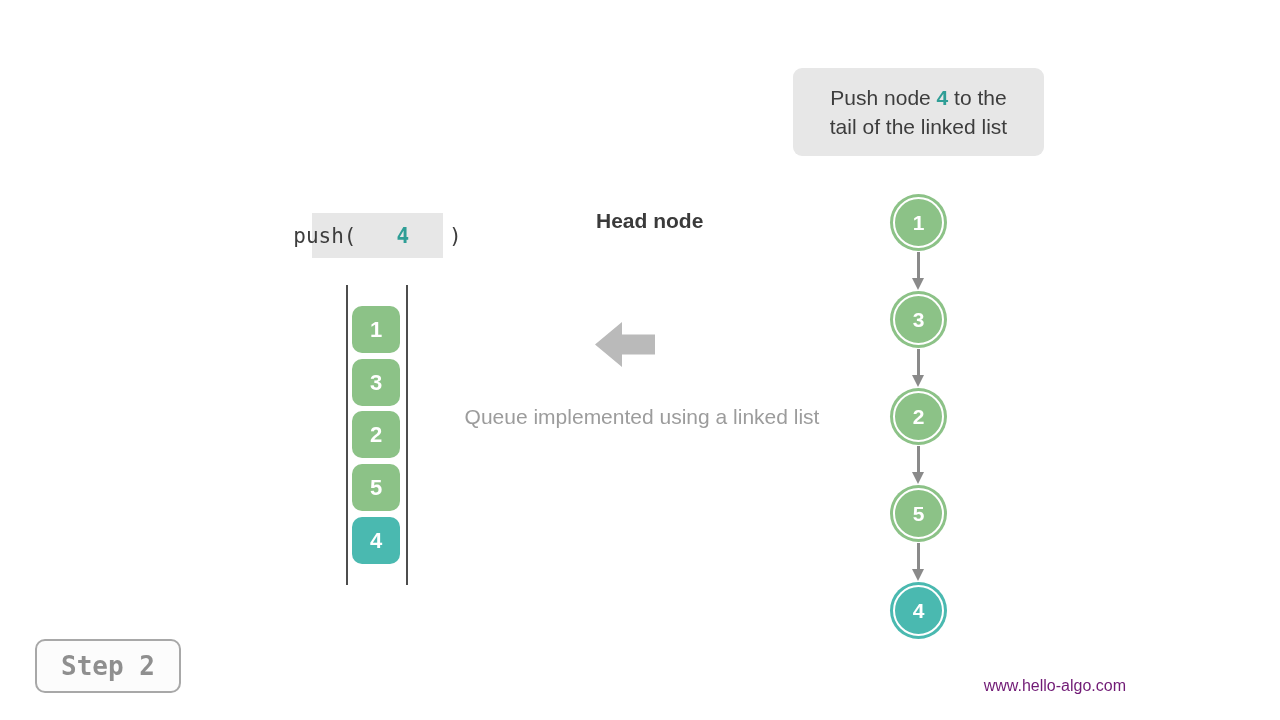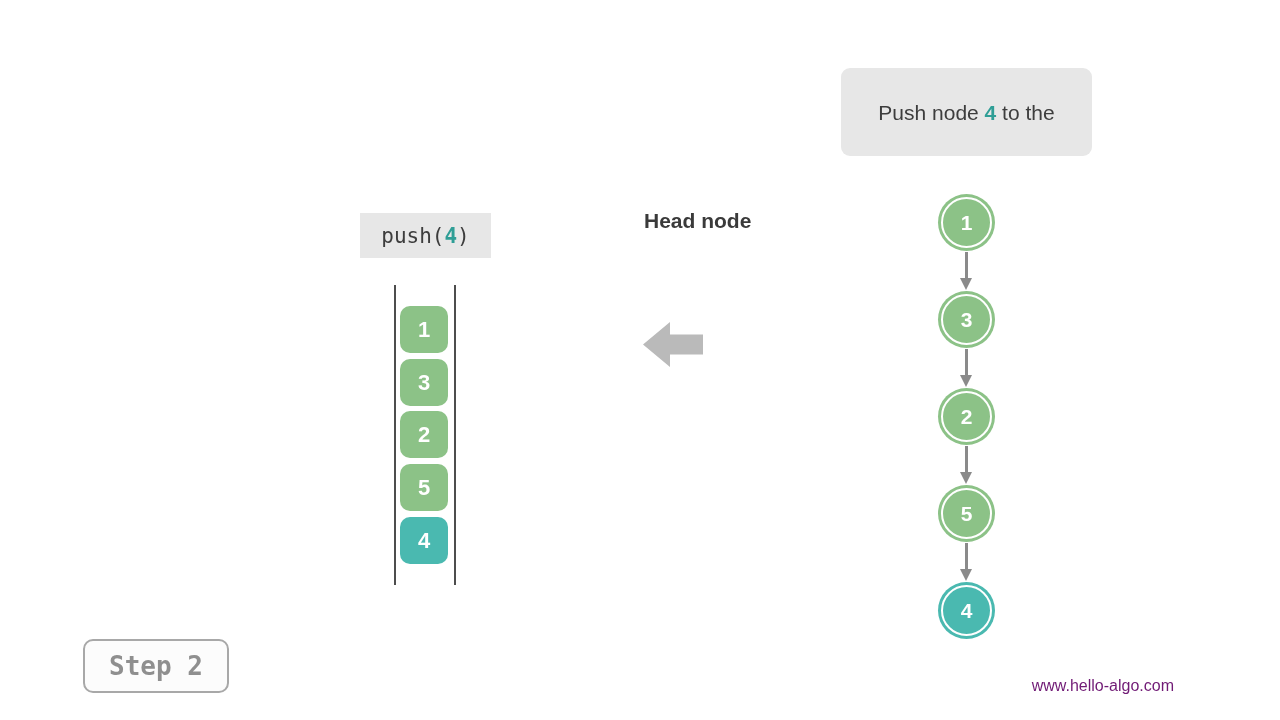--- a/index.html
+++ b/index.html
@@ -1,34 +1,34 @@
 <!DOCTYPE html>
 <html><head>
 <meta charset="utf-8">
 <style>
   * { margin: 0; padding: 0; box-sizing: border-box; }
   html, body { background: #ffffff; }
   .stage {
     position: relative; width: 1168px; height: 720px; overflow: hidden;
-    background: #ffffff; font-family: "Liberation Sans", sans-serif; margin-left: 48px;
+    background: #ffffff; font-family: "Liberation Sans", sans-serif;
   }
   
   .callout {
     position: absolute; left: 793px; top: 68px; width: 251px; height: 88px;
     background: #e7e7e7; border-radius: 9px;
     display: flex; flex-direction: column; justify-content: center; align-items: center;
     font-size: 21px; line-height: 29px; color: #3d3d3d; text-align: center;
   }
   .hl { font-weight: bold; }
   
   .push-box {
     position: absolute; left: 312px; top: 213px; width: 131px; height: 45px;
     background: #e7e7e7; border-radius: 0;
     display: flex; justify-content: center; align-items: center;
-    font-family: "DejaVu Sans Mono", monospace; font-size: 21px; color: #3d3d3d;
+    font-family: "DejaVu Sans Mono", monospace; font-size: 21px; color: #3d3d3d; gap: 40px;
   }
   
   .queue { position: absolute; left: 346px; top: 285px; width: 62px; height: 300px; }
   .rail { position: absolute; top: 0; width: 2px; height: 300px; background: #4d4d4d; }
   .rail-left { left: 0; }
   .rail-right { left: 60px; }
   .qcell {
     position: absolute; left: 6px; width: 48px; height: 47px; border-radius: 10px;
     display: flex; justify-content: center; align-items: center;
     color: #ffffff; font-size: 22px; font-weight: bold;
@@ -76,20 +76,21 @@
     font-family: Liberation Sans, sans-serif; font-size: 16px; color: #701a75;
   }
 </style>
 </head>
 <body>
 
 <div class="stage">
 
   <div class="callout">
     <div><span>Push node </span><span class="hl" style="color: rgb(47, 158, 150);">4</span><span> to the</span></div>
+    <div>tail of the linked list</div>
   </div>
 
   <div class="push-box">
       <span>push(</span>
       <span class="hl" style="color: rgb(47, 158, 150);">4</span>
       <span>)</span>
     </div>
 
   <div class="queue">
     <div class="rail rail-left"></div>
@@ -100,20 +101,21 @@
     <div class="qcell" style="top: 179px; background-color: rgb(140, 194, 135);">5</div>
     <div class="qcell" style="top: 232px; background-color: rgb(74, 185, 176);">4</div>
   </div>
 
   <div class="big-arrow">
     <svg width="60" height="45" viewBox="0 0 60 45">
       <polygon points="0,22.5 27,0 27,12.5 60,12.5 60,32.5 27,32.5 27,45" fill="#bababa"></polygon>
     </svg>
   </div>
 
+  <div class="caption">Queue implemented using a linked list</div>
 
   <div class="list-label label-head">Head node</div>
 
   <div class="node" style="top: 194px; background-color: rgb(140, 194, 135);">
     <div class="node-inner" style="background-color: rgb(140, 194, 135);">1</div>
   </div>
   <div class="node" style="top: 291px; background-color: rgb(140, 194, 135);">
     <div class="node-inner" style="background-color: rgb(140, 194, 135);">3</div>
   </div>
   <div class="node" style="top: 388px; background-color: rgb(140, 194, 135);">

